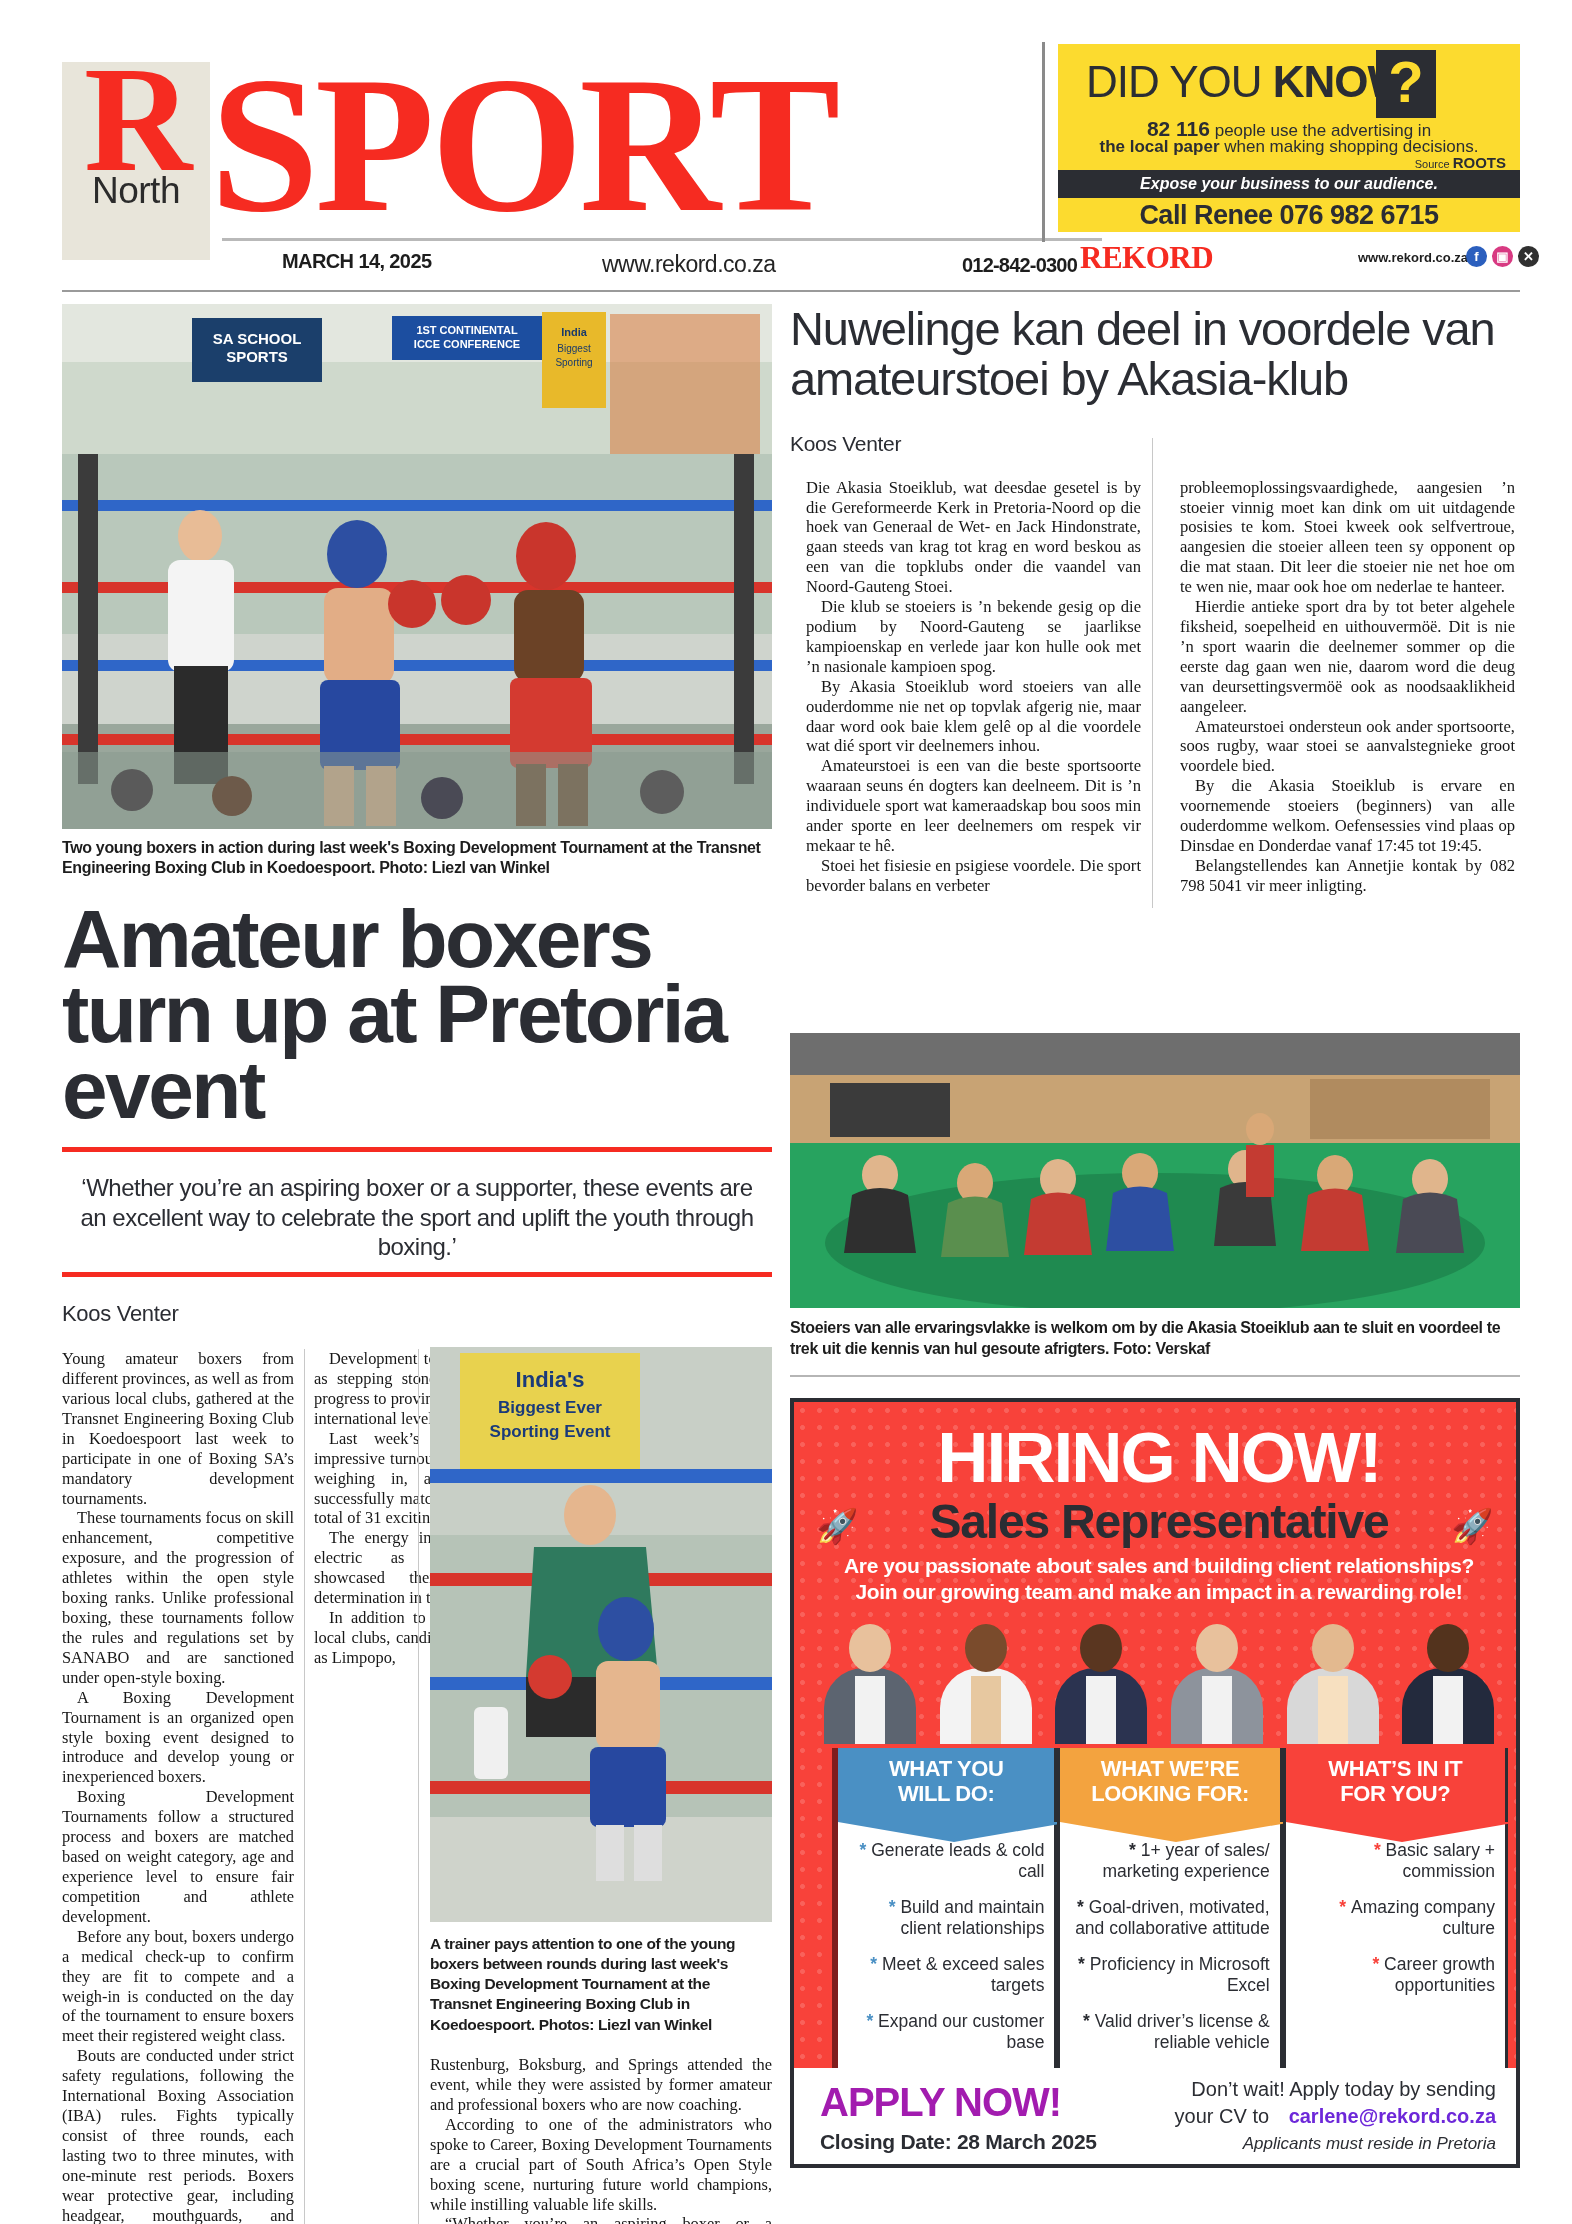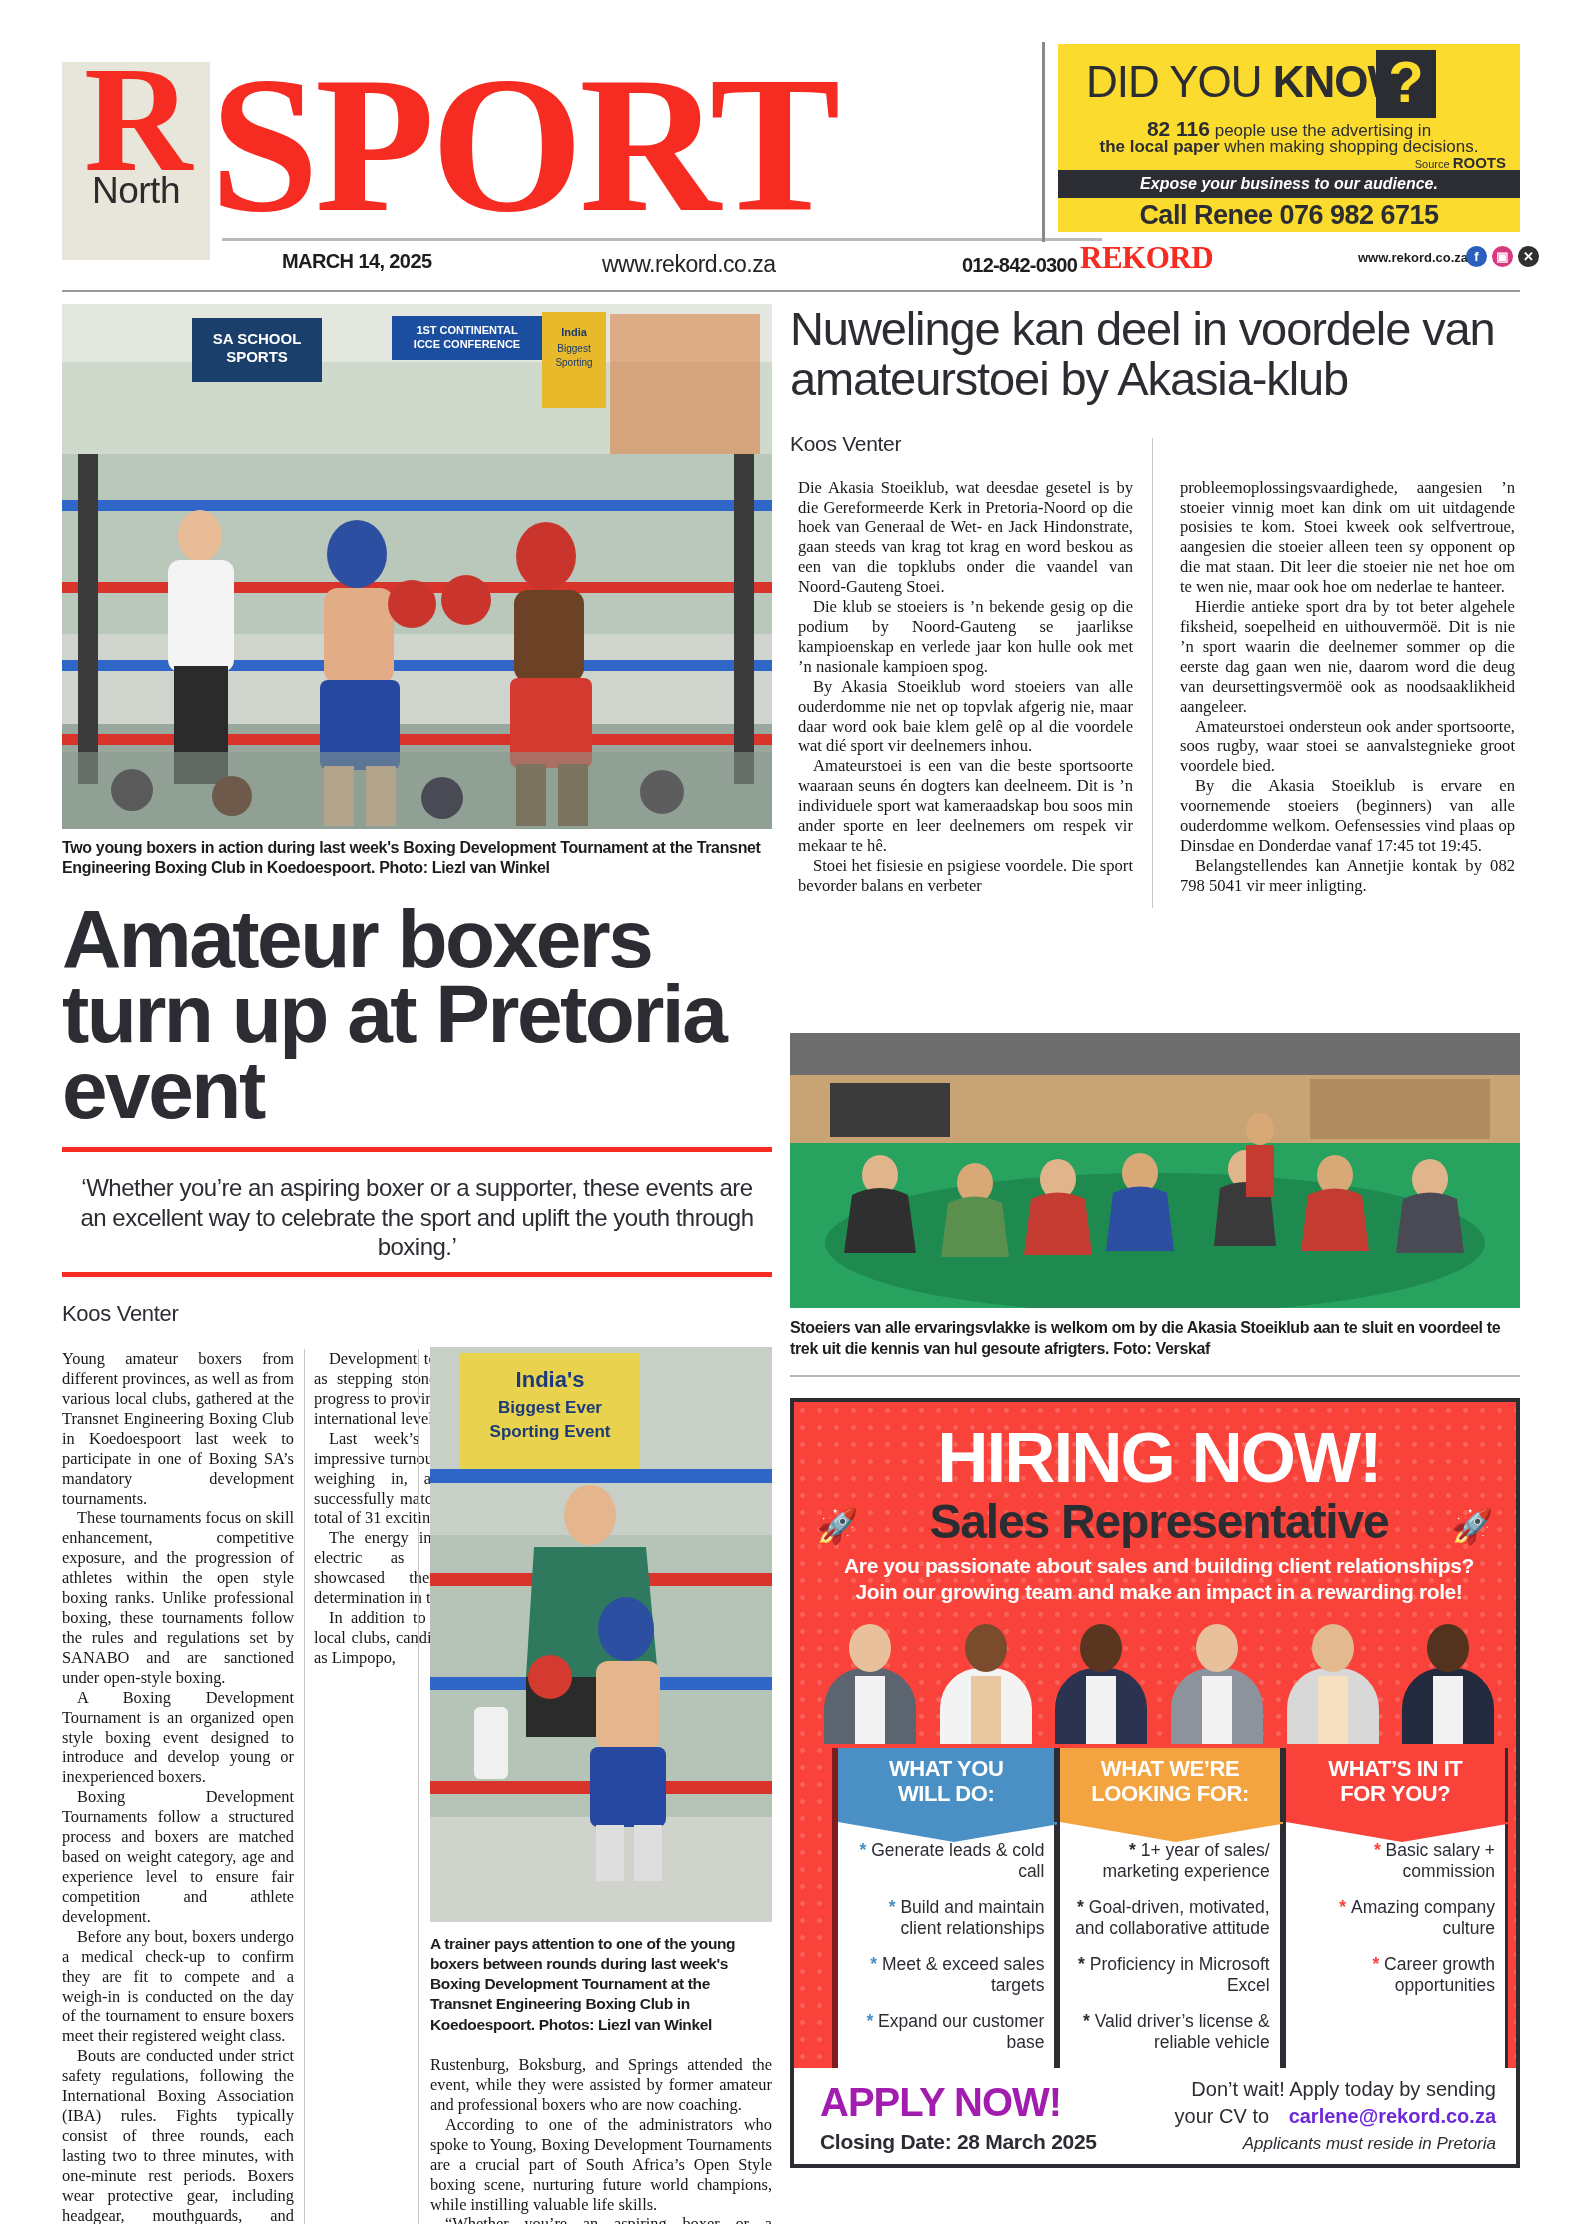--- a/index.html
+++ b/index.html
@@ -171,21 +171,21 @@
     width: 730px; font-size: 47px; font-weight: 400; color: #2b2d33;
     line-height: 1.06; letter-spacing: -1.1px;
   }
   .byline-afr { margin-top: 28px; font-size: 21px; color: #2b2d33; letter-spacing: -0.3px; }
   .afr-cols { position: relative; margin-top: 22px; width: 730px; height: 440px; }
   .acol { position: absolute; top: 0; width: 335px;
     font-family: "Liberation Serif", serif; font-size: 16.6px;
     line-height: 1.2; color: #171717; text-align: justify; }
   .acol p { text-indent: 15px; }
   .acol p.first { text-indent: 0; }
-  .acol-1 { left: 8px; }
+  .acol-1 { left: 16px; }
   .acol-2 { left: 390px; }
 
   .photo3 {
     position: absolute; left: 790px; top: 1033px; width: 730px; height: 275px;
     overflow: hidden; background: linear-gradient(#2f9c62, #1f7f4c);
   }
   .cap3 {
     position: absolute; left: 790px; top: 1318px; width: 730px;
     font-size: 16px; font-weight: 700; color: #1d1d1d; line-height: 1.3;
     letter-spacing: -0.35px;
@@ -439,21 +439,21 @@
           <rect x="160" y="400" width="76" height="80" rx="8" fill="#2748a0"></rect>
           <rect x="166" y="478" width="28" height="56" fill="#dedede"></rect>
           <rect x="204" y="478" width="28" height="56" fill="#dedede"></rect>
           <circle cx="120" cy="330" r="22" fill="#d43a30"></circle>
           <rect x="44" y="360" width="34" height="72" rx="6" fill="#f0f0f0"></rect>
         </svg>
       </div>
       <div class="cap2">A trainer pays attention to one of the young boxers between rounds during last week's Boxing Development Tournament at the Transnet Engineering Boxing Club in Koedoespoort. Photos: Liezl van Winkel</div>
       <div class="bcol-2b" id="mainCol3">
           <p class="first">Rustenburg, Boksburg, and Springs attended the event, while they were assisted by former amateur and professional boxers who are now coaching.</p>
-          <p>According to one of the administrators who spoke to Young, Boxing Development Tournaments are a crucial part of South Africa’s Open Style boxing scene, nurturing future world champions, while instilling valuable life skills.</p>
+          <p>According to one of the administrators who spoke to Career, Boxing Development Tournaments are a crucial part of South Africa’s Open Style boxing scene, nurturing future world champions, while instilling valuable life skills.</p>
           <p>“Whether you’re an aspiring boxer or a supporter, these events are an excellent way to celebrate the sport and uplift the youth through boxing, while also contributing to getting to know the boxing community and their ways of working,” she explained.</p>
         </div>
     </div>
   </div>
 
   <div class="col-right">
     <div class="headline-afr">Nuwelinge kan deel in voordele van amateurstoei by Akasia-klub</div>
     <div class="byline-afr">Koos Venter</div>
     <div class="afr-cols">
       <div class="acol acol-1" id="afrCol1">

